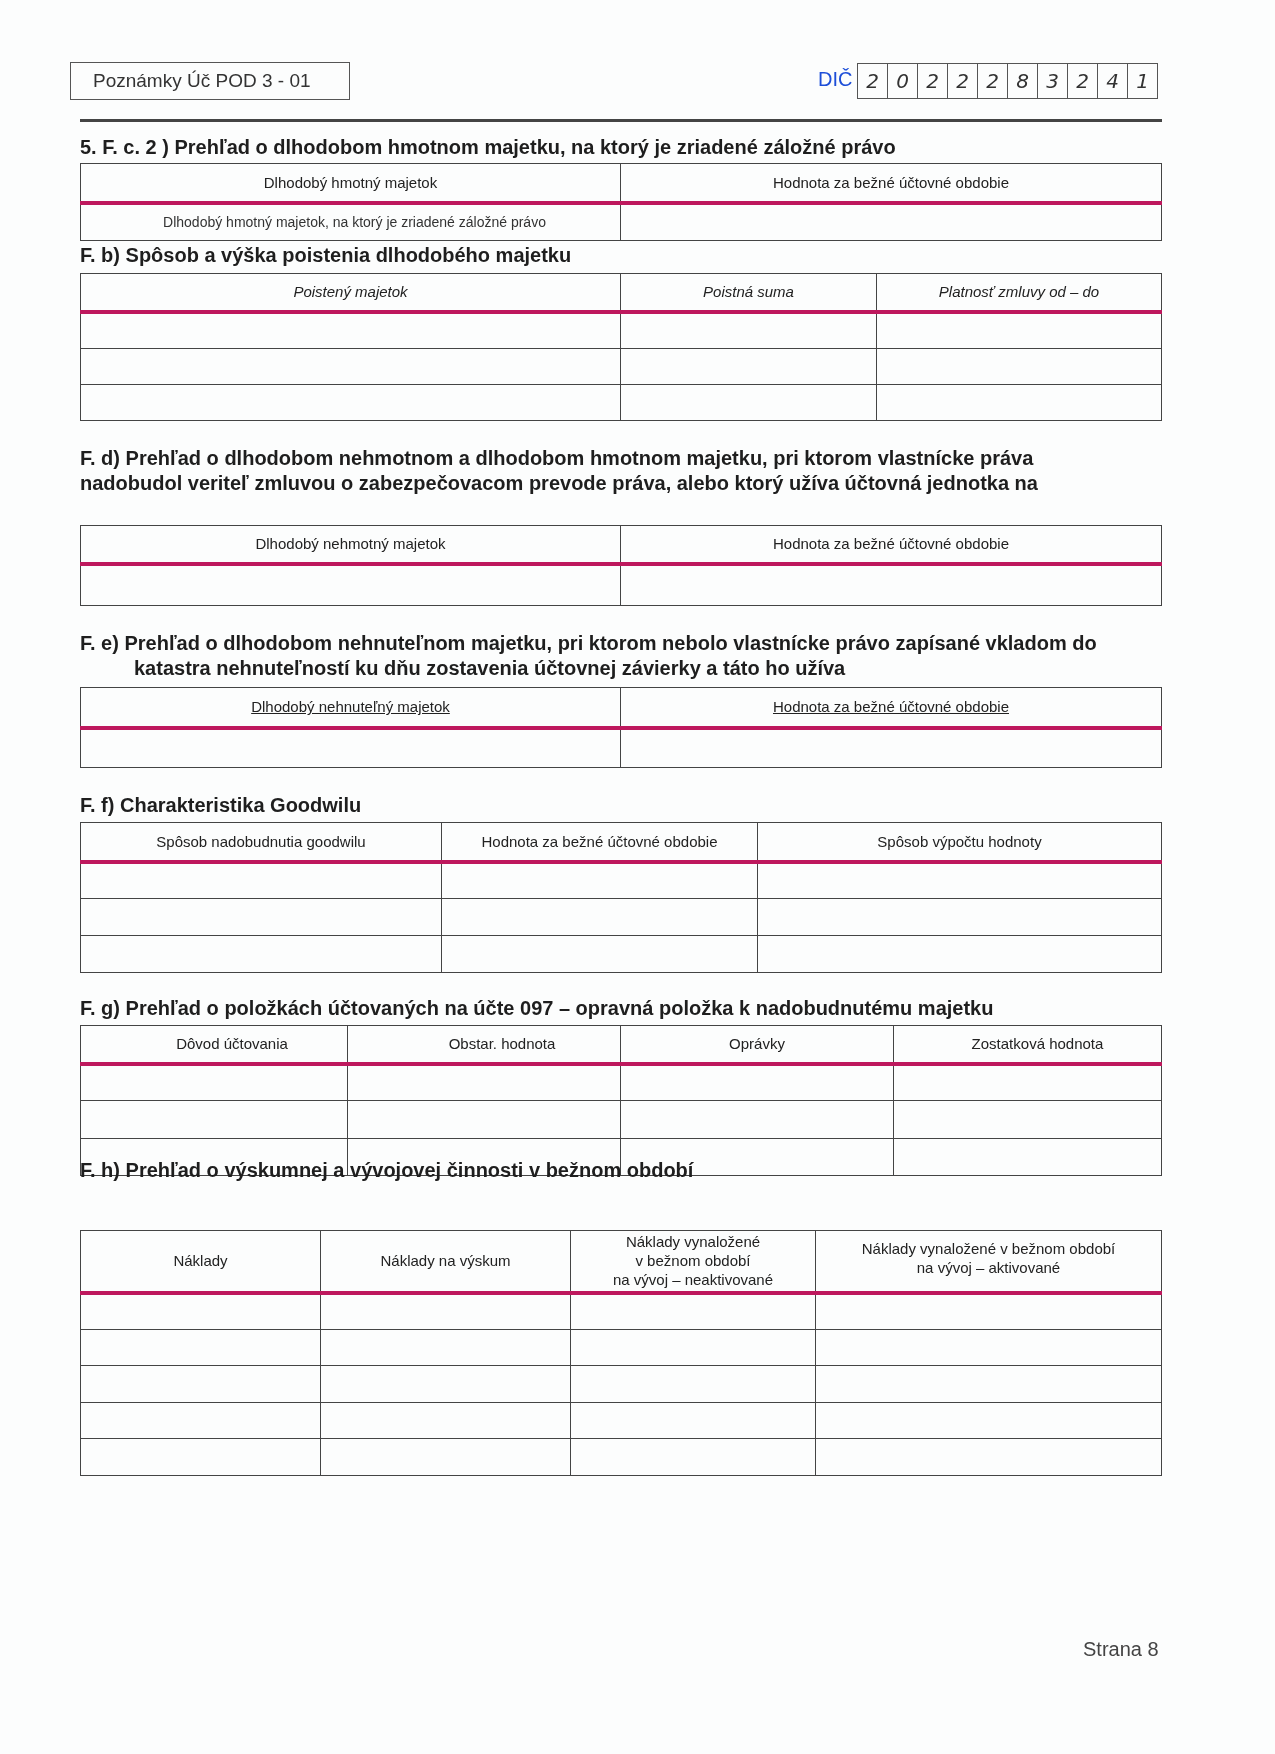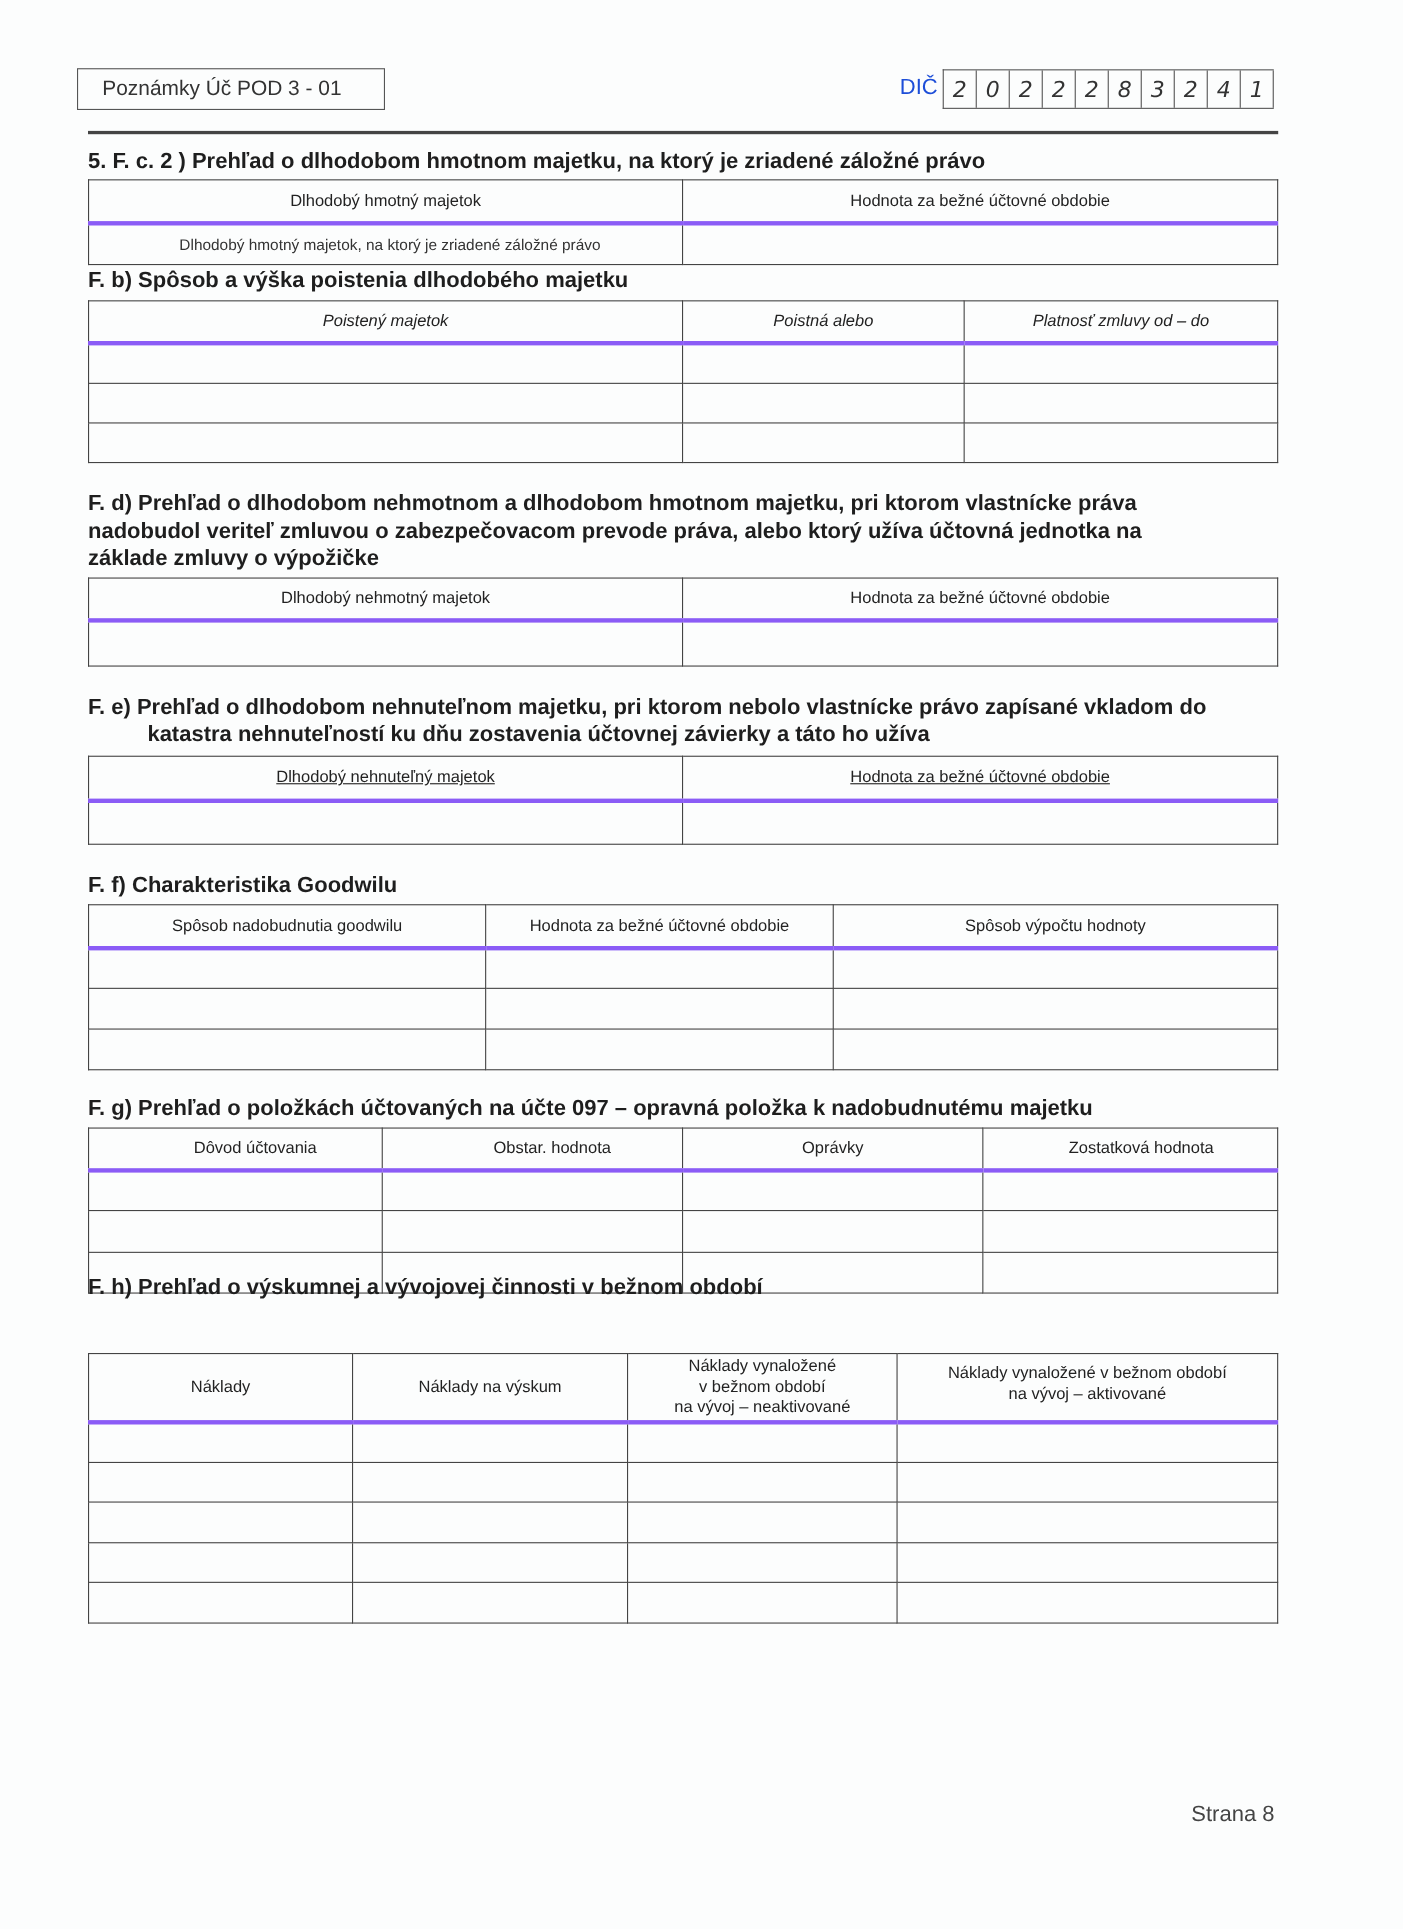--- a/index.html
+++ b/index.html
@@ -31,21 +31,21 @@
   table.grid {
     position: absolute; left: 80px; width: 1082px;
     border-collapse: collapse; table-layout: fixed;
   }
   table.grid td, table.grid th {
     border: 1.5px solid #444; padding: 0; box-sizing: border-box;
     font-size: 15px; font-weight: normal; color: #222; text-align: center; vertical-align: middle;
   }
   table.grid th { font-weight: normal; }
   table.grid thead tr { border-bottom: 4px solid #333; }
-  table.grid thead th { border-bottom: 4px solid #8b5cf6; }
+  table.grid thead th { border-bottom: 4px solid #be185d; }
   .left-txt { text-align: right; padding-left: 8px !important; color: #333 !important; font-size: 14px !important; }
   .thdr-left { text-align: right; padding-left: 36px !important; }
   .footer { left: 1083px; top: 1638px; font-size: 20px; color: #444; }
 </style>
 </head>
 <body>
 
 <div class="abs hdr-box">
   <span>Poznámky Úč POD 3 - 01</span>
 </div>
@@ -87,21 +87,21 @@
 <div class="abs sec-title" style="left:80px; top:243px;">F. b) Spôsob a výška poistenia dlhodobého majetku</div>
 <table class="grid" style="top:273px;">
   <colgroup>
       <col style="width:540px">
       <col style="width:256px">
       <col>
     </colgroup>
   <thead>
       <tr style="height:38px;font-style:italic;">
     <th>Poistený majetok</th>
-    <th>Poistná alebo</th>
+    <th>Poistná suma</th>
     <th>Platnosť zmluvy od – do</th>
   </tr>
     </thead>
   <tbody>
     <tr style="height:37px;">
       <td></td>
       <td></td>
       <td></td>
     </tr>
     <tr style="height:36px;">
@@ -113,21 +113,20 @@
       <td></td>
       <td></td>
       <td></td>
     </tr>
   </tbody>
 </table>
 
 <div class="abs sec-title" style="left:80px; top:446px;">
   <span style="display:block">F. d) Prehľad o dlhodobom nehmotnom a dlhodobom hmotnom majetku, pri ktorom vlastnícke práva</span>
   <span style="display:block">nadobudol veriteľ zmluvou o zabezpečovacom prevode práva, alebo ktorý užíva účtovná  jednotka na</span>
-  <span style="display:block">základe zmluvy o výpožičke</span>
 </div>
 <table class="grid" style="top:525px;">
   <colgroup>
       <col style="width:540px">
       <col>
     </colgroup>
   <thead>
       <tr style="height:38px;">
     <th>Dlhodobý nehmotný majetok</th>
     <th>Hodnota za bežné účtovné obdobie</th>

